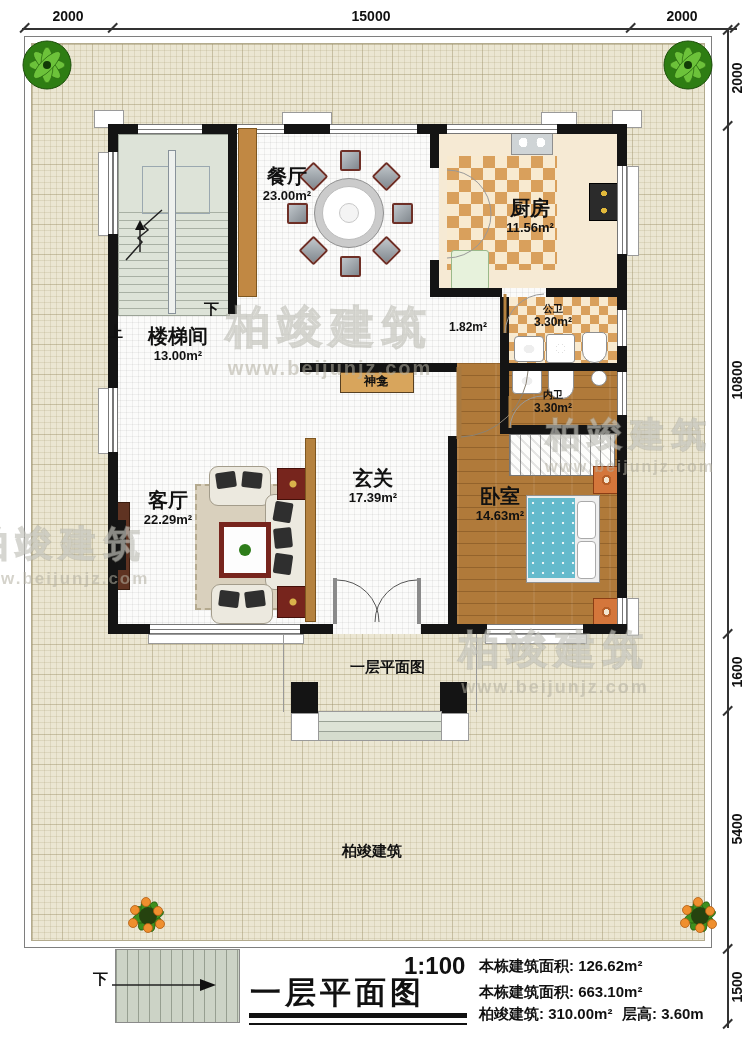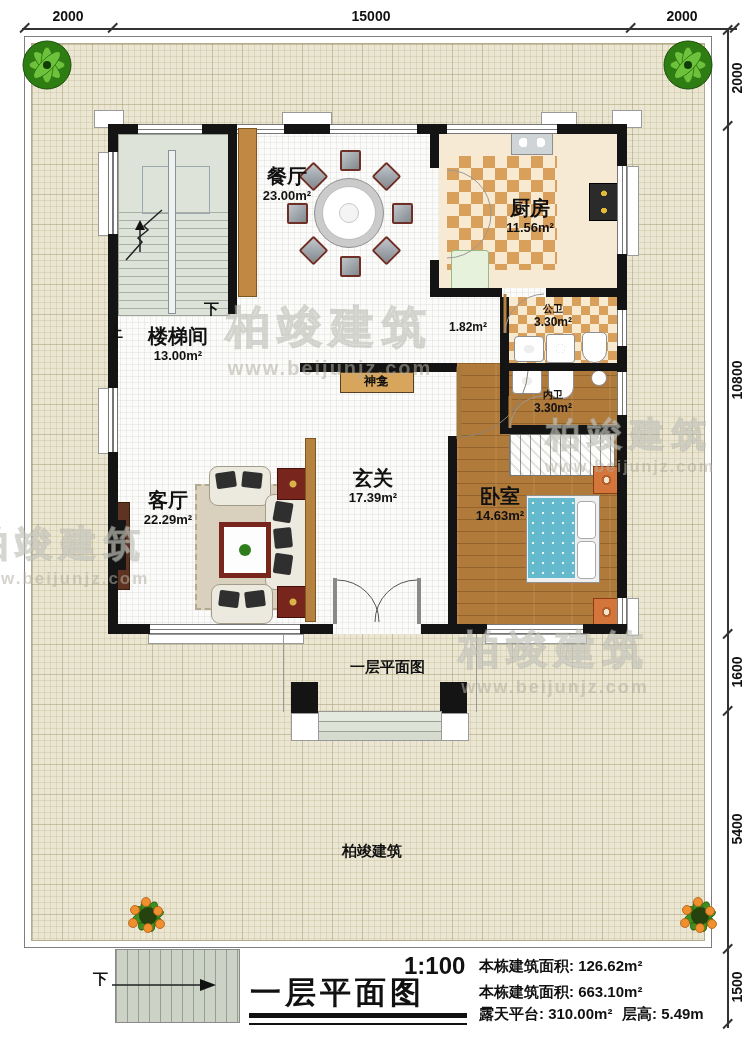--- a/index.html
+++ b/index.html
@@ -268,22 +268,22 @@
   <div class="abs cn" style="left:350px;top:658px;">一层平面图</div>
   <div class="abs cn" style="left:342px;top:842px;">柏竣建筑</div>
   <div class="abs cn" style="left:93px;top:970px;">下</div>
 
   <div class="abs tb-title" style="left:250px;top:972px;">一层平面图</div>
   <div class="abs tb-scale" style="left:404px;top:952px;">1:100</div>
   <div class="abs" style="left:249px;top:1013px;width:218px;height:5px;background:#111;"></div>
   <div class="abs" style="left:249px;top:1023px;width:218px;height:2px;background:#111;"></div>
   <div class="abs tb-stat" style="left:479px;top:957px;">本栋建筑面积: 126.62m²</div>
   <div class="abs tb-stat" style="left:479px;top:946px;margin-top:37px;">本栋建筑面积: 663.10m²</div>
-  <div class="abs tb-stat" style="left:479px;top:1005px;">露天平台: 310.00m²</div>
-  <div class="abs tb-stat" style="left:622px;top:1005px;">层高: 5.49m</div>
+  <div class="abs tb-stat" style="left:479px;top:1005px;">柏竣建筑: 310.00m²</div>
+  <div class="abs tb-stat" style="left:622px;top:1005px;">层高: 3.60m</div>
 
   <svg class="abs" style="left:0;top:0;" width="750" height="1040" viewBox="0 0 750 1040">
 
     <g stroke="#555" fill="none">
       <rect x="333" y="578" width="4" height="46" fill="#8a8a8a" stroke="none"></rect>
       <rect x="417" y="578" width="4" height="46" fill="#8a8a8a" stroke="none"></rect>
       <path d="M 337,580 A 42,42 0 0 1 379,622"></path>
       <path d="M 417,580 A 42,42 0 0 0 375,622"></path>
     </g>
 

